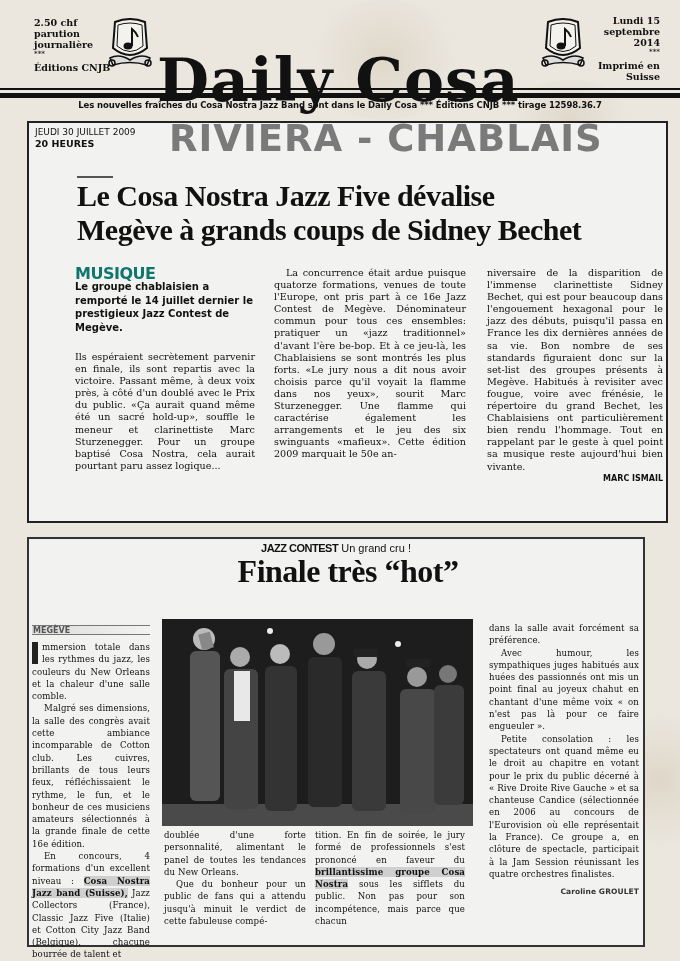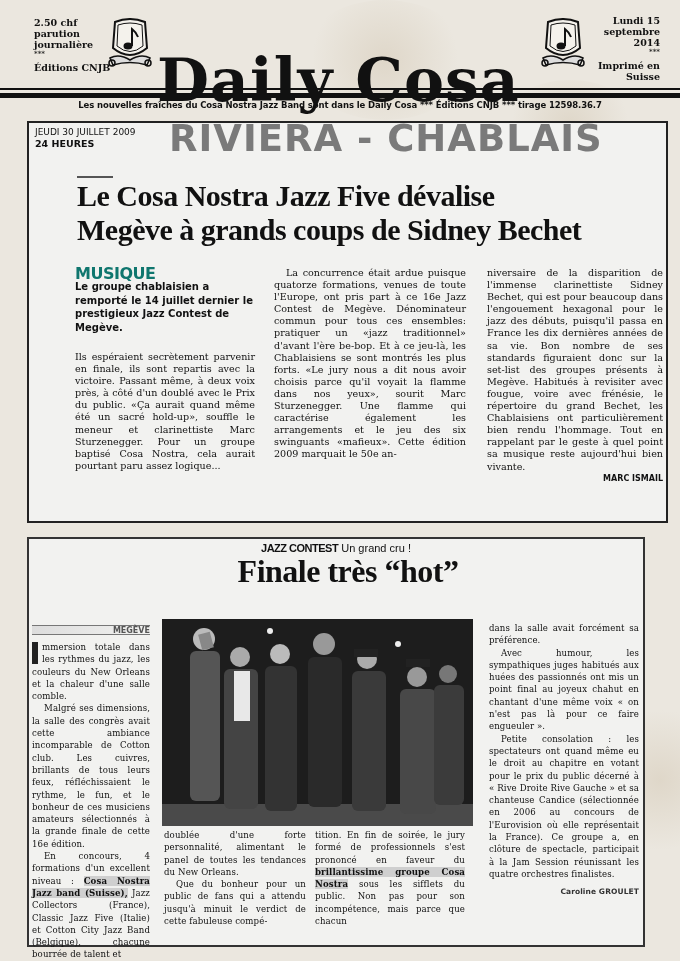--- a/index.html
+++ b/index.html
@@ -91,21 +91,20 @@
   .c2-headline {
     position: absolute; left: 12px; width: 614px; top: 14px; text-align: center;
     font-family: "Liberation Serif", serif; font-size: 32px; letter-spacing: -0.5px;
   }
   .c2-col { font-family: "DejaVu Serif", serif; font-size: 8.6px; line-height: 12.3px; letter-spacing: 0.1px; }
   .c2-location {
     position: absolute; left: 3px; top: 86px; width: 118px; height: 10px;
     font-family: "DejaVu Sans", sans-serif; font-size: 8px; font-weight: bold; color: #555;
     border-top: 1px solid #777; border-bottom: 1px solid #777; padding-left: 1px; line-height: 9px;
     background: linear-gradient(90deg, #ddd, #f2f2f0);
-    text-align: right;
   }
   .c2-col1 { left: 3px; top: 102px; width: 118px; }
   .dropcap {
     float: left; width: 6px; height: 22px; background: #222; margin: 1px 4px 0 0;
   }
   .hl { background: #cfcfcf; font-weight: bold; }
   .c2-photo {
     position: absolute; left: 133px; top: 80px; width: 311px; height: 207px;
     background: linear-gradient(180deg, #1a1a1a 0%, #2b2b2b 60%, #3c3c3c 100%);
     overflow: hidden;
@@ -163,21 +162,21 @@
     <div>Imprimé en</div>
     <div>Suisse</div>
   </div>
 </header>
 <div class="rule-thin"></div>
 <div class="rule-thick"></div>
 <div class="tagline">Les nouvelles fraîches du Cosa Nostra Jazz Band sont dans le Daily Cosa *** Éditions CNJB *** tirage 12598.36.7</div>
 
 <article class="clip1">
   <div class="c1-date">JEUDI 30 JUILLET 2009</div>
-  <div class="c1-source">24 HEURES</div>
+  <div class="c1-source">20 HEURES</div>
   <div class="c1-section">RIVIERA - CHABLAIS</div>
   <div class="c1-dash"></div>
   <h1 class="c1-headline">
     <div>Le Cosa Nostra Jazz Five dévalise</div>
     <div>Megève à grands coups de Sidney Bechet</div>
   </h1>
   <div class="c1-kicker">MUSIQUE</div>
   <div class="c1-lede">Le groupe chablaisien a remporté le 14 juillet dernier le prestigieux Jazz Contest de Megève.</div>
   <div class="col c1-col1">
     <p>Ils espéraient secrètement parvenir en finale, ils sont repartis avec la victoire. Passant même, à deux voix près, à côté d'un doublé avec le Prix du public. «Ça aurait quand même été un sacré hold-up», souffle le meneur et clarinettiste Marc Sturzenegger. Pour un groupe baptisé Cosa Nostra, cela aurait pourtant paru assez logique...</p>

